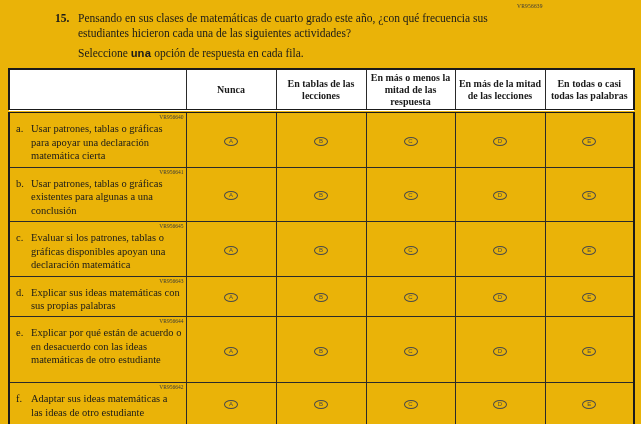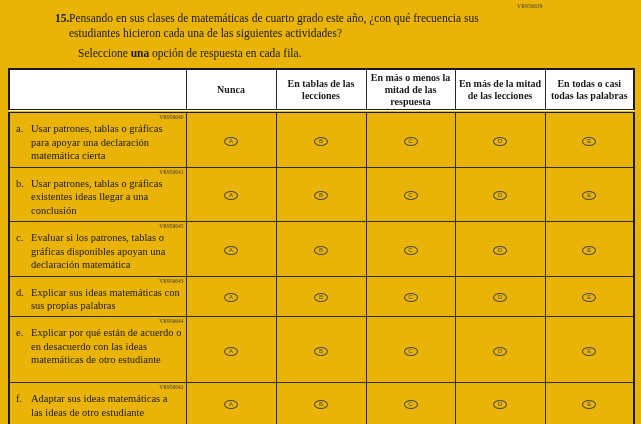--- a/index.html
+++ b/index.html
@@ -33,30 +33,30 @@
     font-size: 11.5px;
     line-height: 1.32;
   }
   .q-number {
     position: absolute;
     left: 0;
     top: 0;
     font-weight: bold;
   }
   .q-text {
-    margin-left: 14px;
+    margin-left: 23px;
     width: 459px;
   }
   .instruction {
     position: absolute;
     top: 47px;
     left: 78px;
     font-size: 11.5px;
   }
-  .bold { font-weight: bold; }
+  .bold { font-weight: bold; font-family: Liberation Mono, monospace; }
 
   
   table.grid {
     position: absolute;
     left: 8px;
     top: 68px;
     width: 625px;
     border-collapse: collapse;
     table-layout: fixed;
   }
@@ -161,21 +161,21 @@
         <td class="opt-cell"><span class="bubble">C</span></td>
         <td class="opt-cell"><span class="bubble">D</span></td>
         <td class="opt-cell"><span class="bubble">E</span></td>
       </tr>
 
       <tr style="height:54px">
         <td class="label-cell">
           <span class="row-code">VR956641</span>
           <div class="label-wrap">
             <span class="row-prefix">b.</span>
-            <span class="row-text">Usar patrones, tablas o gráficas existentes ideas llegar a una conclusión</span>
+            <span class="row-text">Usar patrones, tablas o gráficas existentes para algunas a una conclusión</span>
           </div>
         </td>
         <td class="opt-cell"><span class="bubble">A</span></td>
         <td class="opt-cell"><span class="bubble">B</span></td>
         <td class="opt-cell"><span class="bubble">C</span></td>
         <td class="opt-cell"><span class="bubble">D</span></td>
         <td class="opt-cell"><span class="bubble">E</span></td>
       </tr>
 
       <tr style="height:54px">

